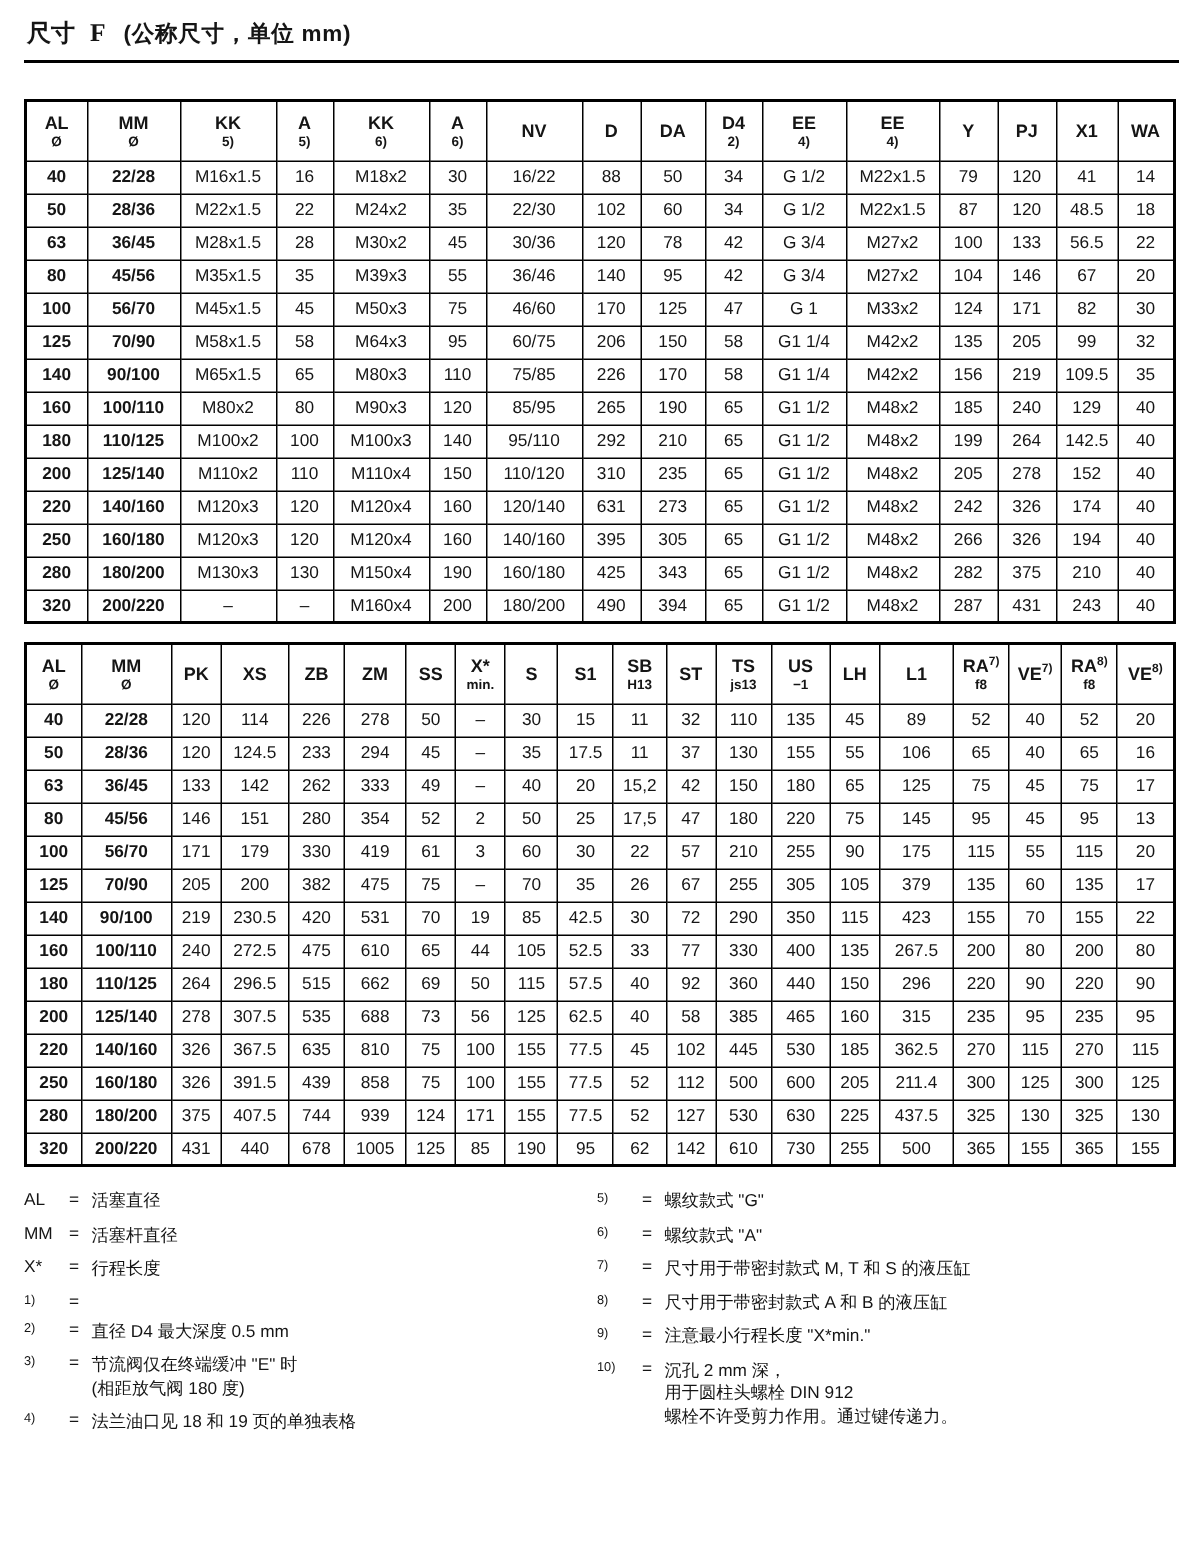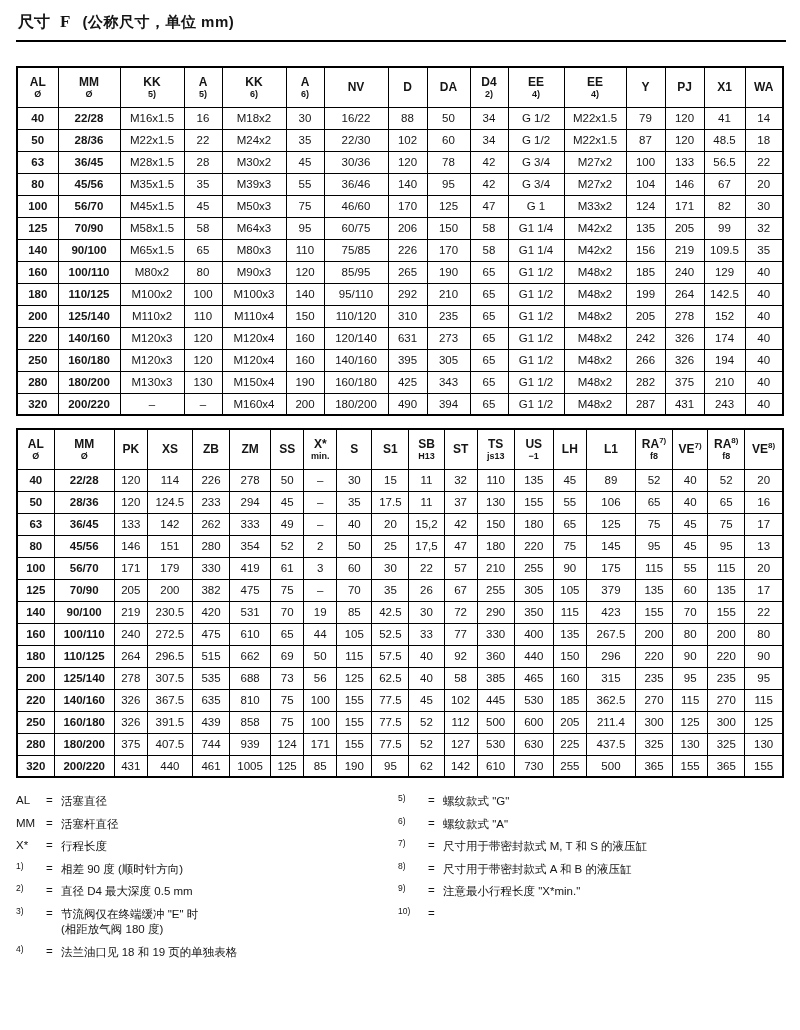--- a/index.html
+++ b/index.html
@@ -768,21 +768,21 @@
           <td>325</td>
           <td>130</td>
           <td>325</td>
           <td>130</td>
         </tr>
         <tr>
           <td class="bold">320</td>
           <td class="bold">200/220</td>
           <td>431</td>
           <td>440</td>
-          <td>461</td>
+          <td>678</td>
           <td>1005</td>
           <td>125</td>
           <td>85</td>
           <td>190</td>
           <td>95</td>
           <td>62</td>
           <td>142</td>
           <td>610</td>
           <td>730</td>
           <td>255</td>
@@ -815,21 +815,20 @@
           <span class="fn-label">X*</span>
           <span class="fn-eq">=</span>
           <div class="fn-text">
             <div class="fn-line">行程长度</div>
           </div>
         </div>
         <div class="fn-item">
           <span class="fn-label fn-sup">1)</span>
           <span class="fn-eq">=</span>
           <div class="fn-text">
-            <div class="fn-line">相差 90 度 (顺时针方向)</div>
           </div>
         </div>
         <div class="fn-item">
           <span class="fn-label fn-sup">2)</span>
           <span class="fn-eq">=</span>
           <div class="fn-text">
             <div class="fn-line">直径 D4 最大深度 0.5 mm</div>
           </div>
         </div>
         <div class="fn-item">
@@ -880,17 +879,22 @@
         <div class="fn-item">
           <span class="fn-label fn-sup">9)</span>
           <span class="fn-eq">=</span>
           <div class="fn-text">
             <div class="fn-line">注意最小行程长度 "X*min."</div>
           </div>
         </div>
         <div class="fn-item">
           <span class="fn-label fn-sup">10)</span>
           <span class="fn-eq">=</span>
+          <div class="fn-text">
+            <div class="fn-line">沉孔 2 mm 深，</div>
+            <div class="fn-line">用于圆柱头螺栓  DIN 912</div>
+            <div class="fn-line">螺栓不许受剪力作用。通过键传递力。</div>
+          </div>
         </div>
       </div>
   </div>
 
 </div>
 
 </body></html>

